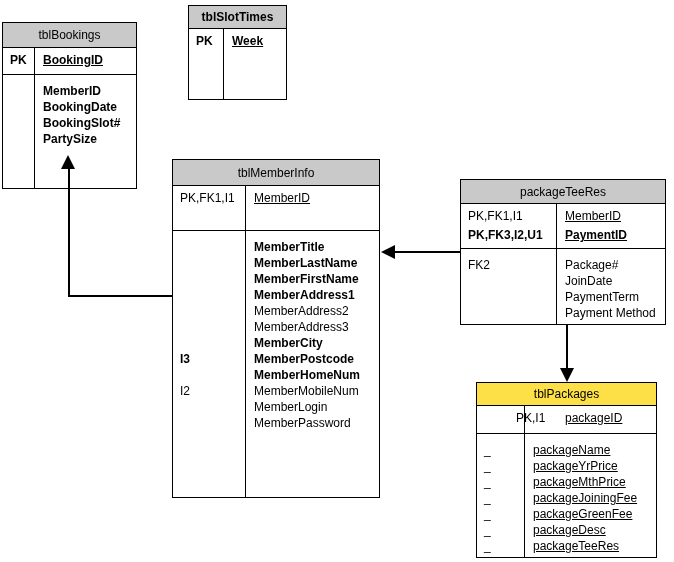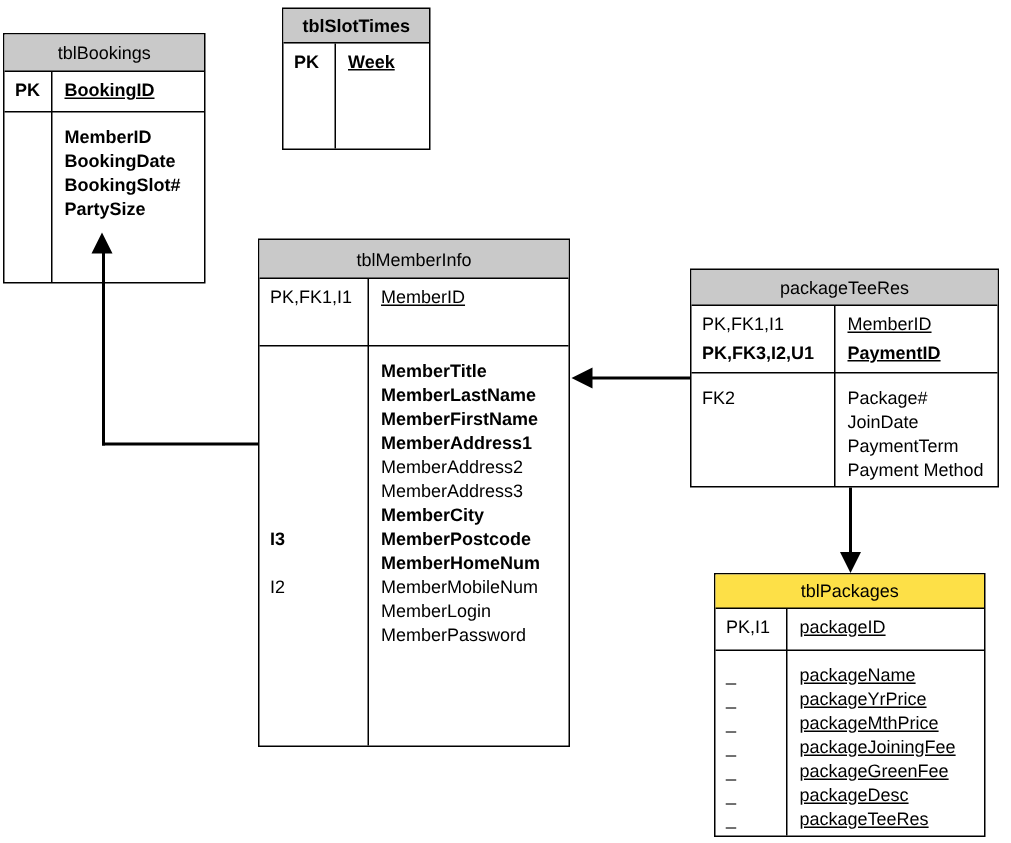--- a/index.html
+++ b/index.html
@@ -163,21 +163,21 @@
       <div class="trow">
         <div class="kcell"></div>
         <div class="ncell">Payment Method</div>
       </div>
     </div>
   <div class="vdiv" style="top:24px;"></div>
 </div>
 
 <div class="table" style="left:476px;top:382px;width:181px;height:176px;--kw:47px;">
   <div class="thead" style="height: 23px; background: #fde047;">tblPackages</div>
-  <div class="sec ksec" style="height:27px;">
+  <div class="sec ksec" style="height:27px;margin-left:32px;">
       <div class="trow">
         <div class="kcell">PK,I1</div>
         <div class="ncell u">packageID</div>
       </div>
     </div>
   <div class="sec fsec" style="height:124px;">
       <div class="trow">
         <div class="kcell">_</div>
         <div class="ncell u">packageName</div>
       </div>

